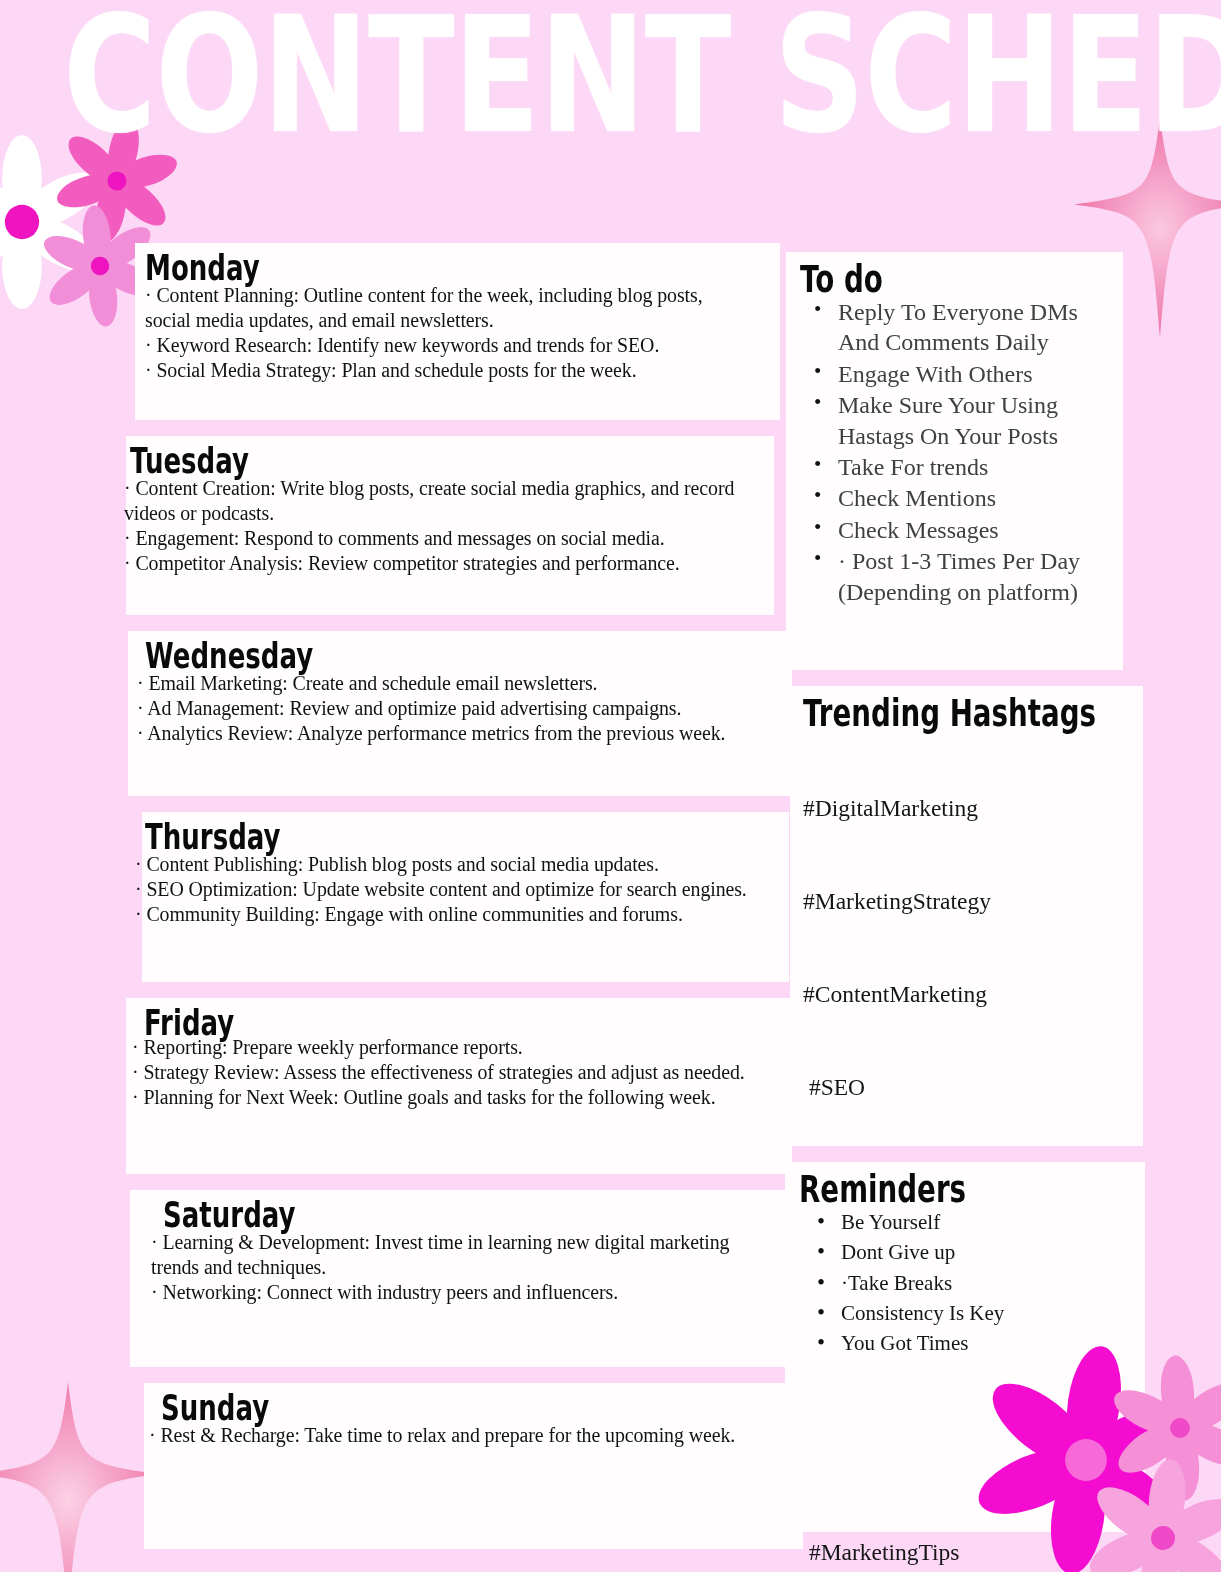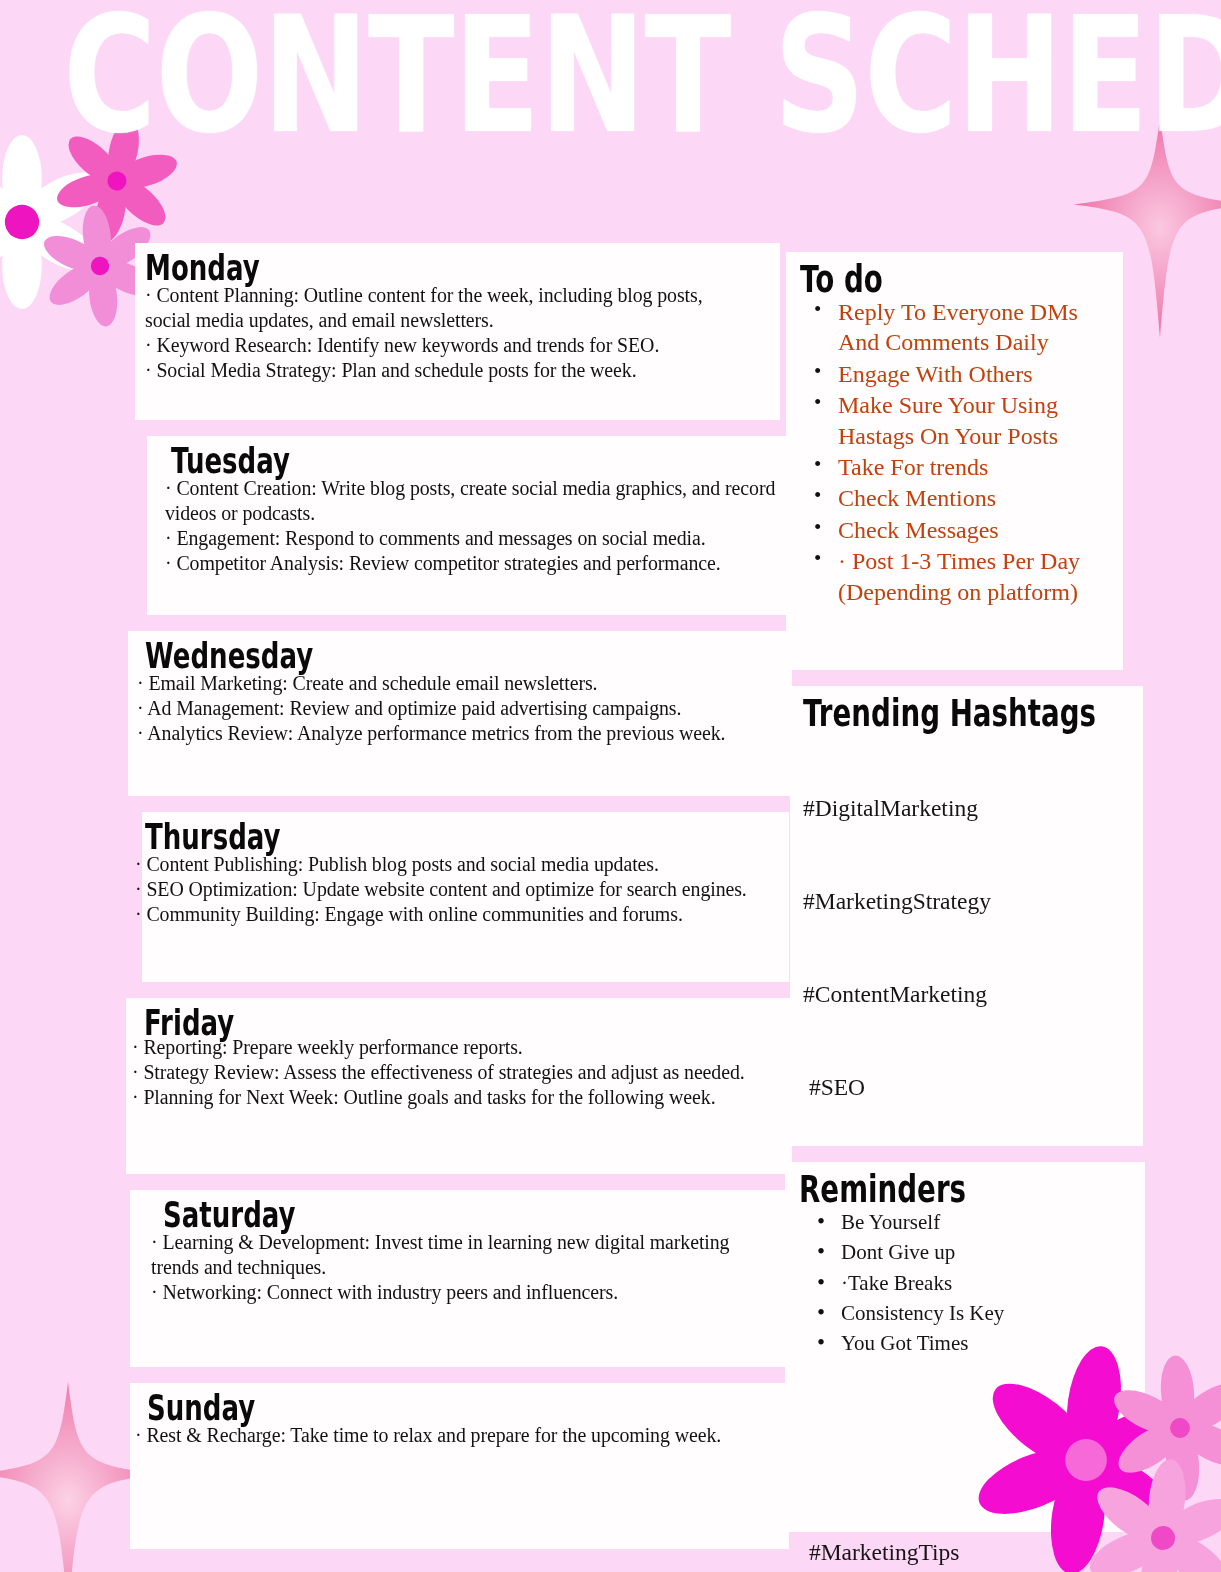--- a/index.html
+++ b/index.html
@@ -128,21 +128,21 @@
     white-space: nowrap;
     margin: 2px 0 2px 0;
   }
   .rc-list {
     margin: 0;
     padding: 0 0 0 36px;
     list-style: none;
     font-family: "Liberation Serif", serif;
     font-size: 24px;
     line-height: 1.27;
-    color: #c2410c;
+    color: #404040;
   }
   .rc-list li {
     position: relative;
     margin: 0 0 1px 0;
     padding-left: 2px;
   }
   .rc-list li::before {
     content: "\2022";
     position: absolute;
     left: -22px;
@@ -244,21 +244,21 @@
 
     <div class="card day-card" style="margin-left:13px;width:625px;min-height:163px;">
       <div class="day-title">Monday</div>
       <div class="day-body">
         <p>· Content Planning: Outline content for the week, including blog posts, social media updates, and email newsletters.</p>
         <p>· Keyword Research: Identify new keywords and trends for SEO.</p>
         <p>· Social Media Strategy: Plan and schedule posts for the week.</p>
       </div>
     </div>
 
-    <div class="card day-card" style="margin-left:25px;width:634px;min-height:165px;padding-left:24px;">
+    <div class="card day-card" style="margin-left:4px;width:634px;min-height:165px;padding-left:4px;">
       <div class="day-title">Tuesday</div>
       <div class="day-body" style="margin-left:-6px;">
         <p>· Content Creation: Write blog posts, create social media graphics, and record videos or podcasts.</p>
         <p>· Engagement: Respond to comments and messages on social media.</p>
         <p>· Competitor Analysis: Review competitor strategies and performance.</p>
       </div>
     </div>
 
     <div class="card day-card" style="margin-left:6px;width:637px;min-height:151px;padding-left:17px;">
       <div class="day-title">Wednesday</div>
@@ -288,21 +288,21 @@
     </div>
 
     <div class="card day-card" style="margin-left:8px;width:632px;min-height:163px;padding-left:33px;">
       <div class="day-title">Saturday</div>
       <div class="day-body" style="margin-left:-12px;">
         <p>· Learning &amp; Development: Invest time in learning new digital marketing trends and techniques.</p>
         <p>· Networking: Connect with industry peers and influencers.</p>
       </div>
     </div>
 
-    <div class="card day-card" style="margin-left:8px;width:632px;min-height:152px;padding-left:17px;">
+    <div class="card day-card" style="margin-left:22px;width:632px;min-height:152px;padding-left:17px;">
       <div class="day-title">Sunday</div>
       <div class="day-body" style="margin-left:-12px;">
         <p>· Rest &amp; Recharge: Take time to relax and prepare for the upcoming week.</p>
       </div>
     </div>
 
   </div>
 
   <div class="col-right">
 

